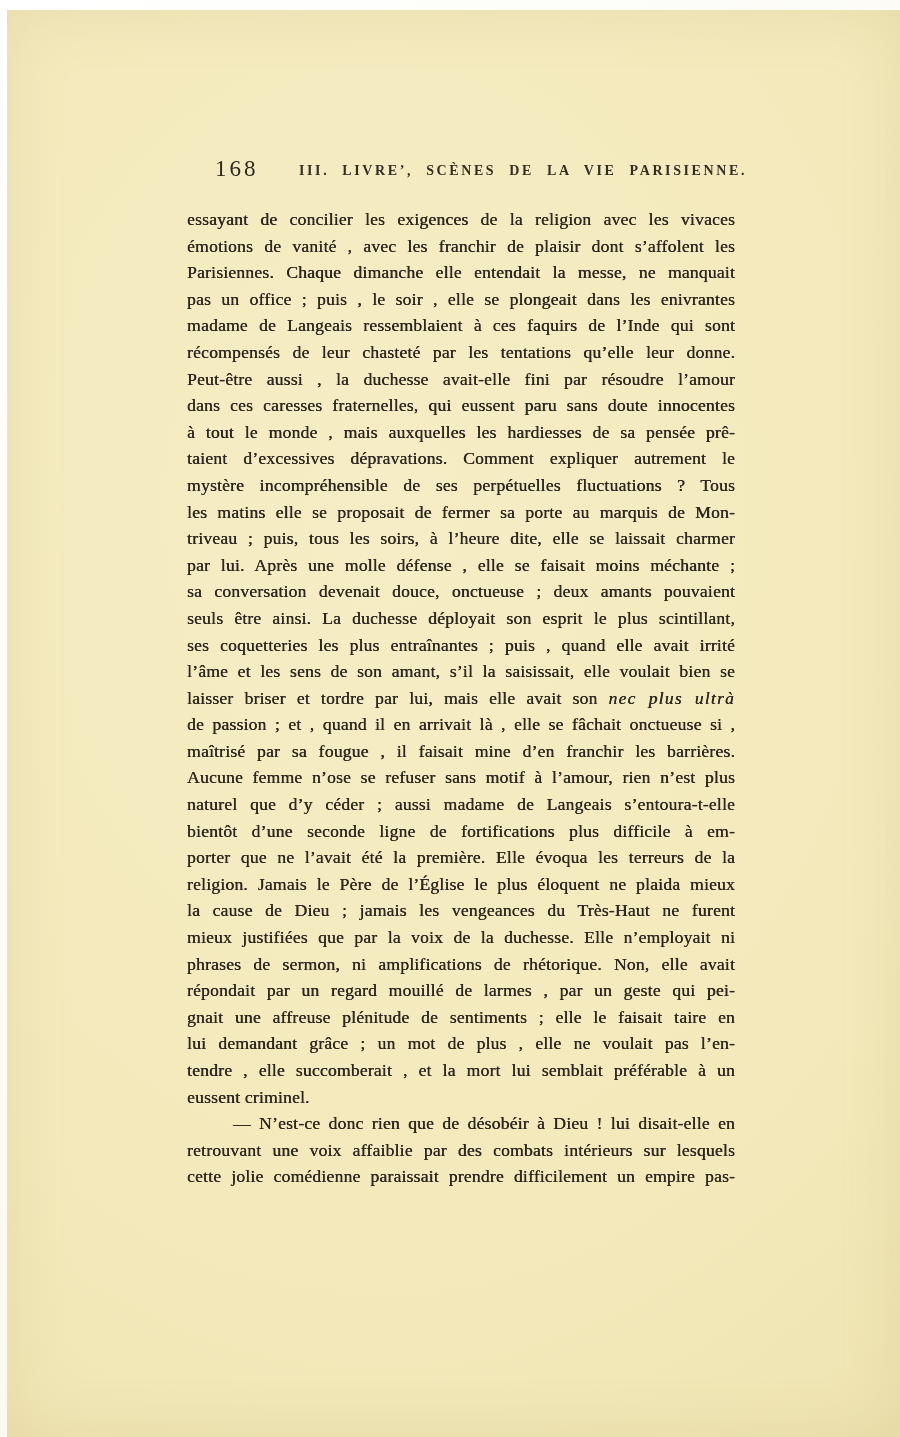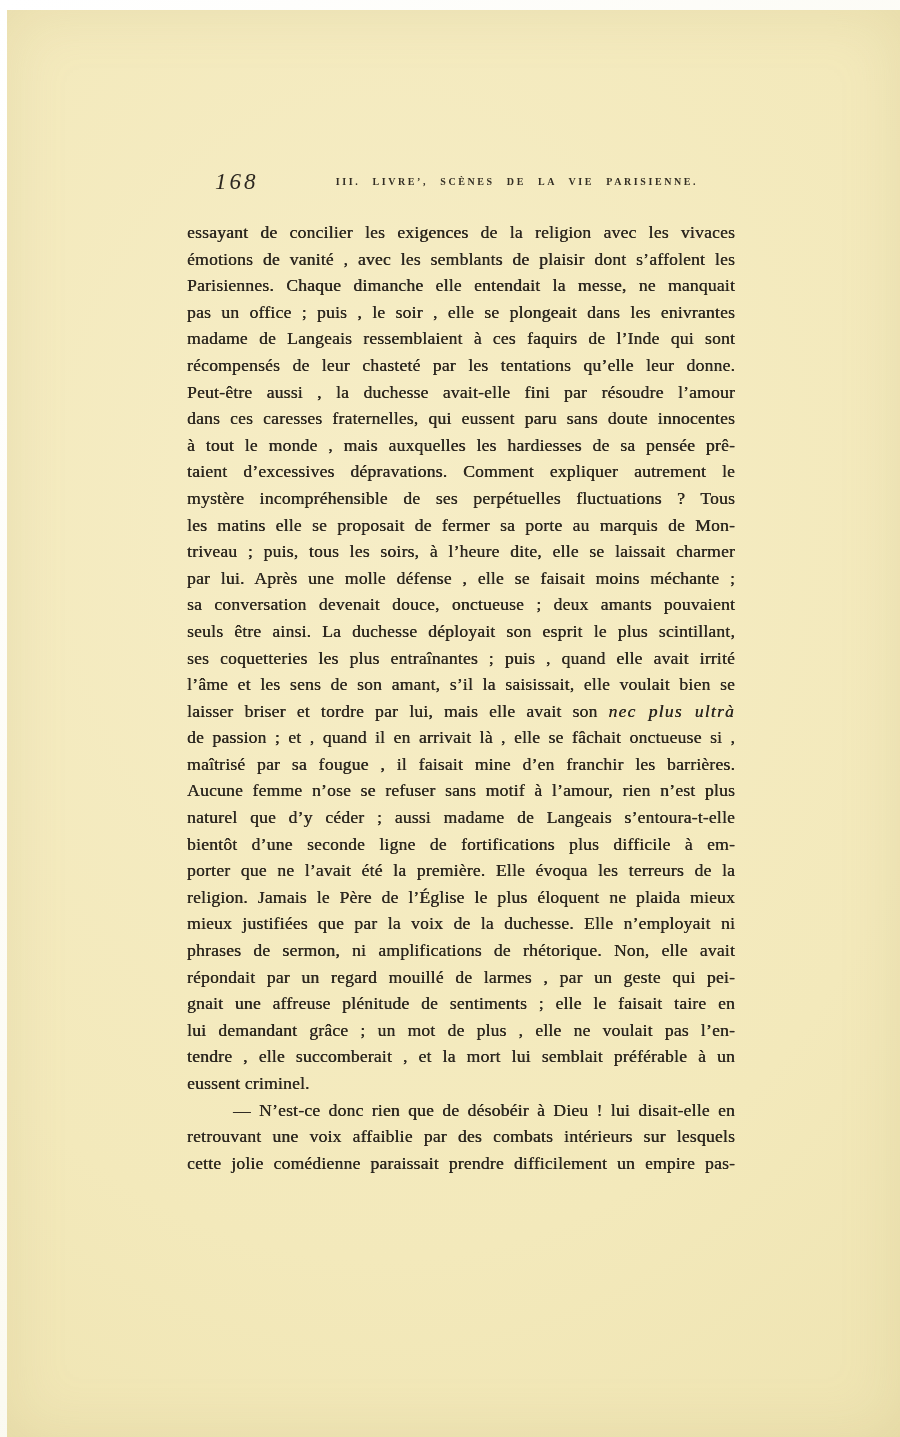--- a/index.html
+++ b/index.html
@@ -42,33 +42,31 @@
     height: 28px;
     margin-bottom: 20px;
   }
   .pagenum {
     position: absolute;
     left: 28px;
     top: -2px;
     font-size: 23px;
     letter-spacing: 3px;
     color: #2d2820;
-    font-style: italic;
   }
   .running {
     text-align: center;
     padding-left: 112px;
     padding-top: 5px;
-    font-size: 10px;
+    font-size: 14px;
     font-weight: bold;
     letter-spacing: 2.6px;
     word-spacing: 7px;
     white-space: nowrap;
     color: #332e24;
-    margin-top: 13px;
   }
   .textblock {
     font-size: 17.6px;
     line-height: 26.6px;
     letter-spacing: 0.2px;
     text-shadow: 0.3px 0 0 currentColor;
   }
   .line {
     text-align: justify;
     text-align-last: justify;
@@ -88,21 +86,21 @@
 
 <div class="scan">
   <div class="paper">
     <div class="column">
       <div class="header">
         <span class="pagenum">168</span>
         <div class="running">III. LIVRE’, SCÈNES DE LA VIE PARISIENNE.</div>
       </div>
       <div class="textblock">
           <div class="line"><span>essayant de concilier les exigences de la religion avec les vivaces</span></div>
-          <div class="line"><span>émotions de vanité , avec les semblants de plaisir dont s’affolent les</span></div>
+          <div class="line"><span>émotions de vanité , avec les franchir de plaisir dont s’affolent les</span></div>
           <div class="line"><span>Parisiennes. Chaque dimanche elle entendait la messe, ne manquait</span></div>
           <div class="line"><span>pas un office ; puis , le soir , elle se plongeait dans les enivrantes</span></div>
           <div class="line"><span>madame de Langeais ressemblaient à ces faquirs de l’Inde qui sont</span></div>
           <div class="line"><span>récompensés de leur chasteté par les tentations qu’elle leur donne.</span></div>
           <div class="line"><span>Peut-être aussi , la duchesse avait-elle fini par résoudre l’amour</span></div>
           <div class="line"><span>dans ces caresses fraternelles, qui eussent paru sans doute innocentes</span></div>
           <div class="line"><span>à tout le monde , mais auxquelles les hardiesses de sa pensée prê-</span></div>
           <div class="line"><span>taient d’excessives dépravations. Comment expliquer autrement le</span></div>
           <div class="line"><span>mystère incompréhensible de ses perpétuelles fluctuations ? Tous</span></div>
           <div class="line"><span>les matins elle se proposait de fermer sa porte au marquis de Mon-</span></div>
@@ -113,20 +111,21 @@
           <div class="line"><span>ses coquetteries les plus entraînantes ; puis , quand elle avait irrité</span></div>
           <div class="line"><span>l’âme et les sens de son amant, s’il la saisissait, elle voulait bien se</span></div>
           <div class="line"><span>laisser briser et tordre par lui, mais elle avait son </span><i>nec plus ultrà</i></div>
           <div class="line"><span>de passion ; et , quand il en arrivait là , elle se fâchait onctueuse si ,</span></div>
           <div class="line"><span>maîtrisé par sa fougue , il faisait mine d’en franchir les barrières.</span></div>
           <div class="line"><span>Aucune femme n’ose se refuser sans motif à l’amour, rien n’est plus</span></div>
           <div class="line"><span>naturel que d’y céder ; aussi madame de Langeais s’entoura-t-elle</span></div>
           <div class="line"><span>bientôt d’une seconde ligne de fortifications plus difficile à em-</span></div>
           <div class="line"><span>porter que ne l’avait été la première. Elle évoqua les terreurs de la</span></div>
           <div class="line"><span>religion. Jamais le Père de l’Église le plus éloquent ne plaida mieux</span></div>
+          <div class="line"><span>la cause de Dieu ; jamais les vengeances du Très-Haut ne furent</span></div>
           <div class="line"><span>mieux justifiées que par la voix de la duchesse. Elle n’employait ni</span></div>
           <div class="line"><span>phrases de sermon, ni amplifications de rhétorique. Non, elle avait</span></div>
           <div class="line"><span>répondait par un regard mouillé de larmes , par un geste qui pei-</span></div>
           <div class="line"><span>gnait une affreuse plénitude de sentiments ; elle le faisait taire en</span></div>
           <div class="line"><span>lui demandant grâce ; un mot de plus , elle ne voulait pas l’en-</span></div>
           <div class="line"><span>tendre , elle succomberait , et la mort lui semblait préférable à un</span></div>
           <div class="line short"><span>eussent criminel.</span></div>
           <div class="line indent"><span>— N’est-ce donc rien que de désobéir à Dieu ! lui disait-elle en</span></div>
           <div class="line"><span>retrouvant une voix affaiblie par des combats intérieurs sur lesquels</span></div>
           <div class="line"><span>cette jolie comédienne paraissait prendre difficilement un empire pas-</span></div>

